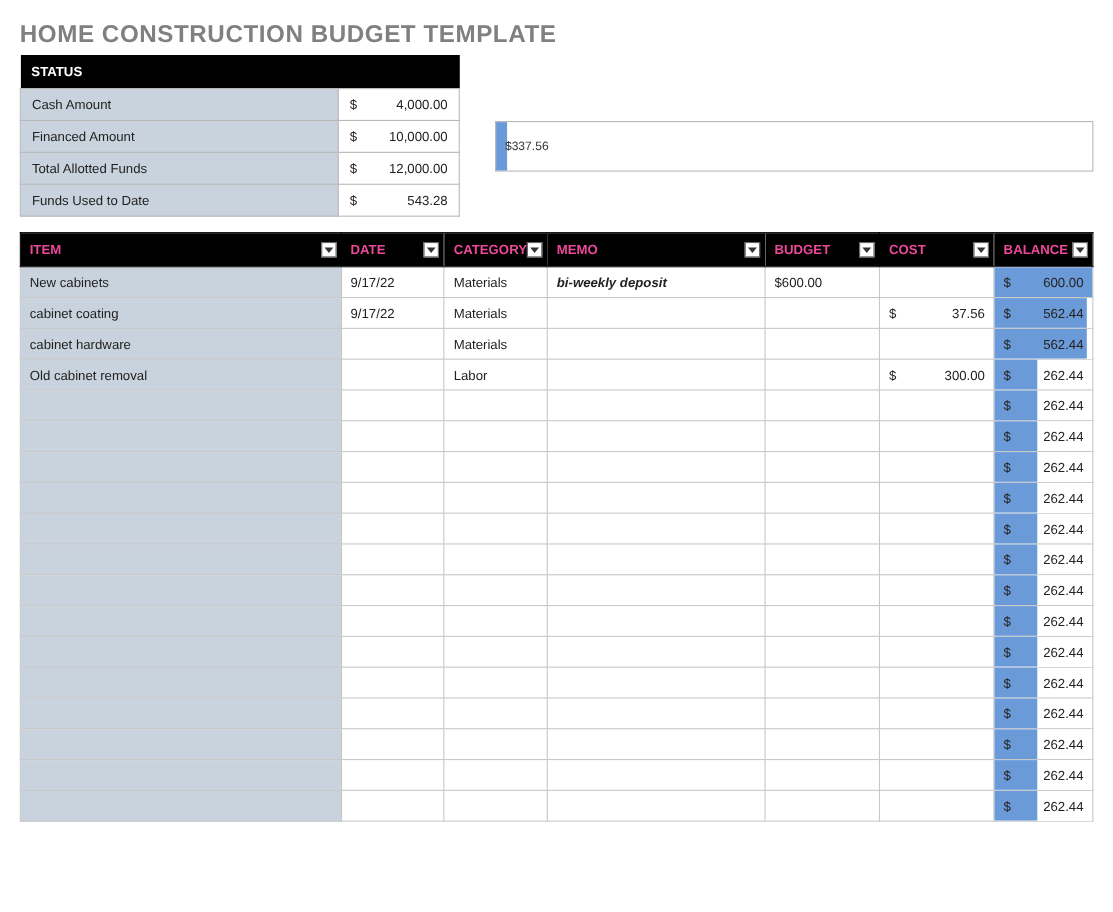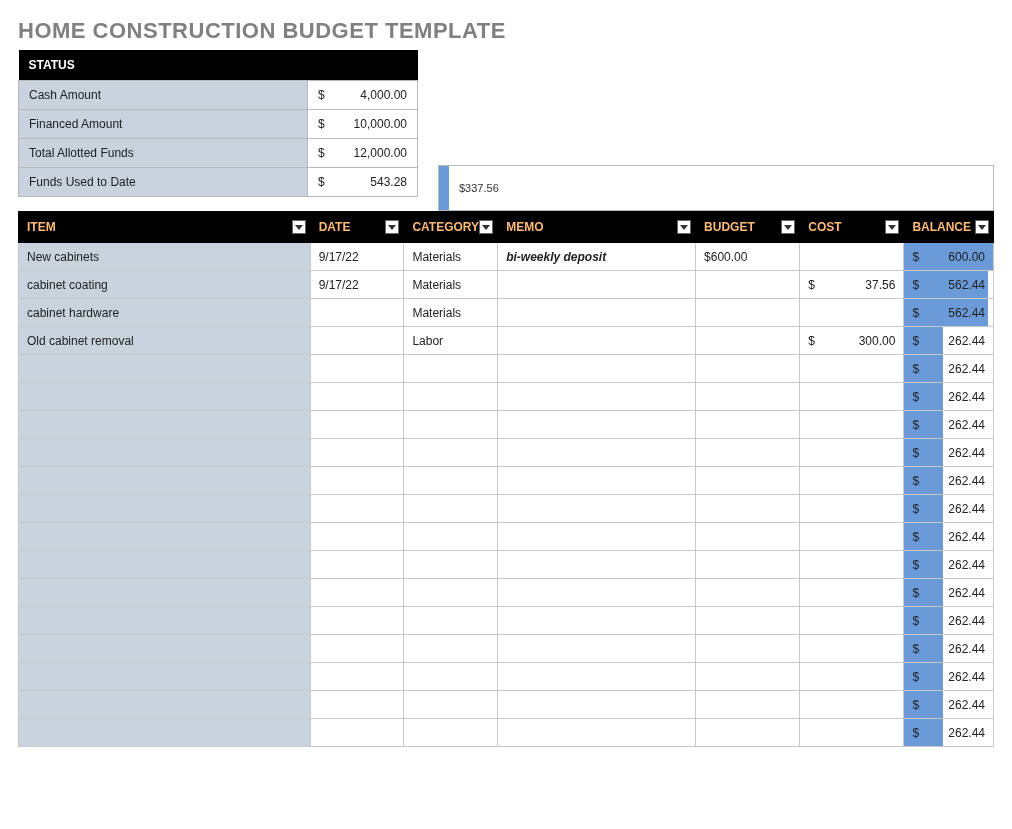--- a/index.html
+++ b/index.html
@@ -41,49 +41,49 @@
   .status td.valcell {
     background: #fff;
     text-align: right;
     width: 110px;
     white-space: nowrap;
   }
   .status tr.bold td { font-weight: bold; }
   .status tr.bold td.valcell { background: #e8edf1; }
   .money { display: flex; justify-content: space-between; }
   .money .sym { padding-right: 8px; }
-  .top-row { display: flex; align-items: flex-end; gap: 20px; }
+  .top-row { display: flex; align-items: flex-start; gap: 32px; }
   .progress-box {
     margin-top: 60px;
     flex: 1;
     height: 46px;
     border: 1px solid #b8b8b8;
     position: relative;
     background: #fff;
   }
   .progress-fill {
     position: absolute;
     left: 0; top: 0; bottom: 0;
     width: 20px;
     background: #6a9bd8;
   }
   .progress-label {
     position: absolute;
-    left: 20px; top: 50%;
+    left: 8px; top: 50%;
     transform: translateY(-50%);
     font-size: 11px;
     color: #333;
   }
   .items {
     width: 976px;
     border-collapse: collapse;
   }
   .items th {
     background: #000;
-    color: #fdba74;
+    color: #ec4899;
     text-align: left;
     padding: 8px 8px;
     font-size: 12px;
     font-weight: bold;
     border: 1px solid #000;
     position: relative;
   }
   .filter-icon {
     position: absolute;
     right: 4px;

